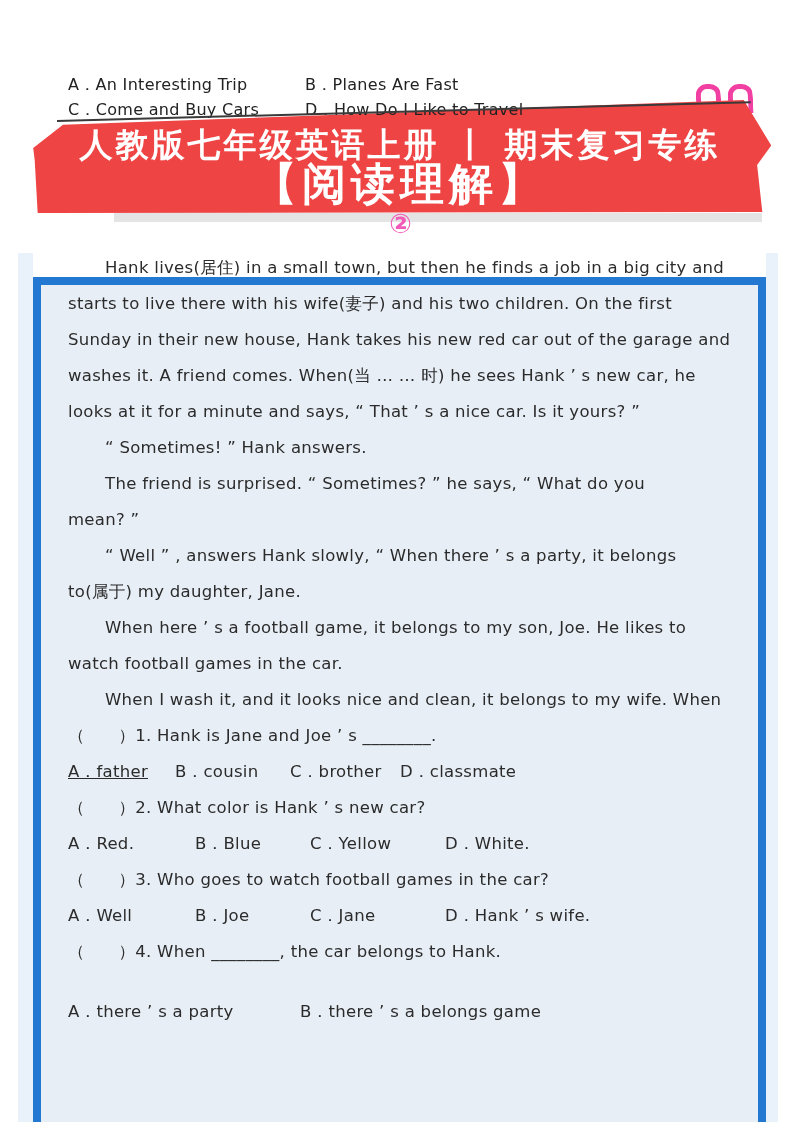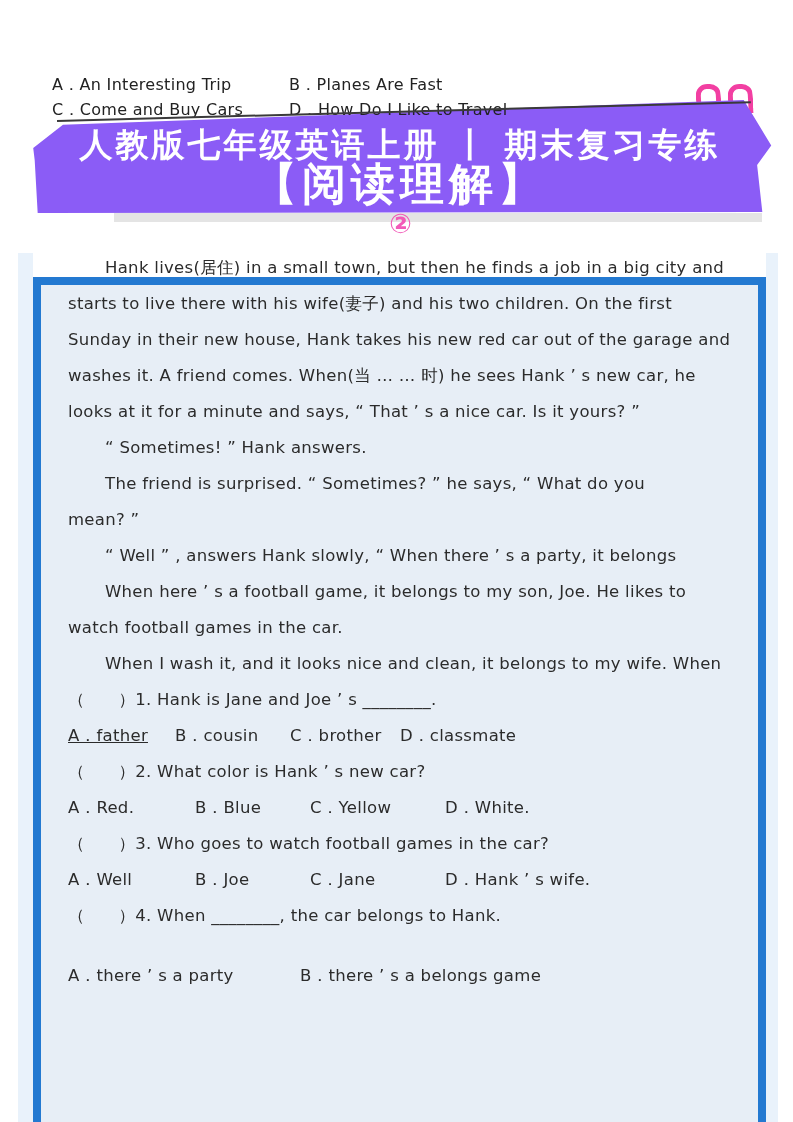--- a/index.html
+++ b/index.html
@@ -3,39 +3,39 @@
 <meta charset="utf-8">
 <style>
   html,body{margin:0;padding:0;}
   body{
     width:793px;height:1122px;position:relative;overflow:hidden;
     background:#ffffff;
     font-family:"DejaVu Sans", sans-serif;
     color:#2b2b2b;
   }
   
-  .top-opts{position:absolute;left:52px;top:72px;z-index:4;font-size:16px;letter-spacing:.3px;color:#222;}
+  .top-opts{position:absolute;left:68px;top:72px;z-index:4;font-size:16px;letter-spacing:.3px;color:#222;}
   .top-opts .row{height:25px;line-height:25px;white-space:nowrap;}
   .top-opts .cell-a{display:inline-block;width:237px;}
   
   .edge-line{
     position:absolute;left:57px;top:120px;width:694px;height:2px;
     background:#3a3a3a;transform:rotate(-1.55deg);transform-origin:left top;z-index:5;
   }
   
   .quotes{position:absolute;left:696px;top:84px;z-index:1;}
   .quotes .arch{
     display:inline-block;width:15px;height:25px;margin-right:7px;
     border:5px solid #f23fa2;border-bottom:none;border-radius:11px 11px 0 0;
     transform:rotate(-3deg);
   }
   
   .banner{
     position:absolute;left:28px;top:98px;width:744px;height:122px;z-index:2;
-    background:#8b5cf6;
+    background:#ef4444;
     clip-path:polygon(4.7% 22%, 96.2% 1.6%, 99.9% 39%, 98% 55%, 98.7% 93.4%, 1.3% 94.3%, 0.9% 51%, 0.7% 41%);
     text-align:center;color:#ffffff;font-weight:bold;
   }
   .banner .l1{margin-top:27px;height:40px;line-height:40px;font-size:33px;letter-spacing:3px;}
   .banner .l2{height:40px;line-height:38px;font-size:44px;letter-spacing:5px;}
   .banner-shadow{
     position:absolute;left:114px;top:213px;width:648px;height:9px;
     background:#e4e4e4;z-index:1;
   }
   .badge{
@@ -97,20 +97,21 @@
 <div class="reading">
   <div class="ln ind">Hank lives(居住) in a small town, but then he finds a job in a big city and</div>
   <div class="ln">starts to live there with his wife(妻子) and his two children. On the first</div>
   <div class="ln">Sunday in their new house, Hank takes his new red car out of the garage and</div>
   <div class="ln">washes it. A friend comes. When(当 … … 时) he sees Hank ’ s new car, he</div>
   <div class="ln">looks at it for a minute and says, “ That ’ s a nice car. Is it yours? ”</div>
   <div class="ln ind">“ Sometimes! ”  Hank answers.</div>
   <div class="ln ind">The friend is surprised.  “ Sometimes? ”  he says,  “ What do you</div>
   <div class="ln">mean? ”</div>
   <div class="ln ind">“ Well ” , answers Hank slowly,  “ When there ’ s a party, it belongs</div>
+  <div class="ln">to(属于) my daughter, Jane.</div>
   <div class="ln ind">When here ’ s a football game, it belongs to my son, Joe. He likes to</div>
   <div class="ln">watch football games in the car.</div>
   <div class="ln ind">When I wash it, and it looks nice and clean, it belongs to my wife. When</div>
 
   <div class="ln">（　　）1. Hank is Jane and Joe ’ s ________.</div>
   <div class="ln opts q1">
     <span>A．father</span><span>B．cousin</span><span>C．brother</span><span>D．classmate</span>
   </div>
 
   <div class="ln">（　　）2. What color is Hank ’ s new car?</div>

